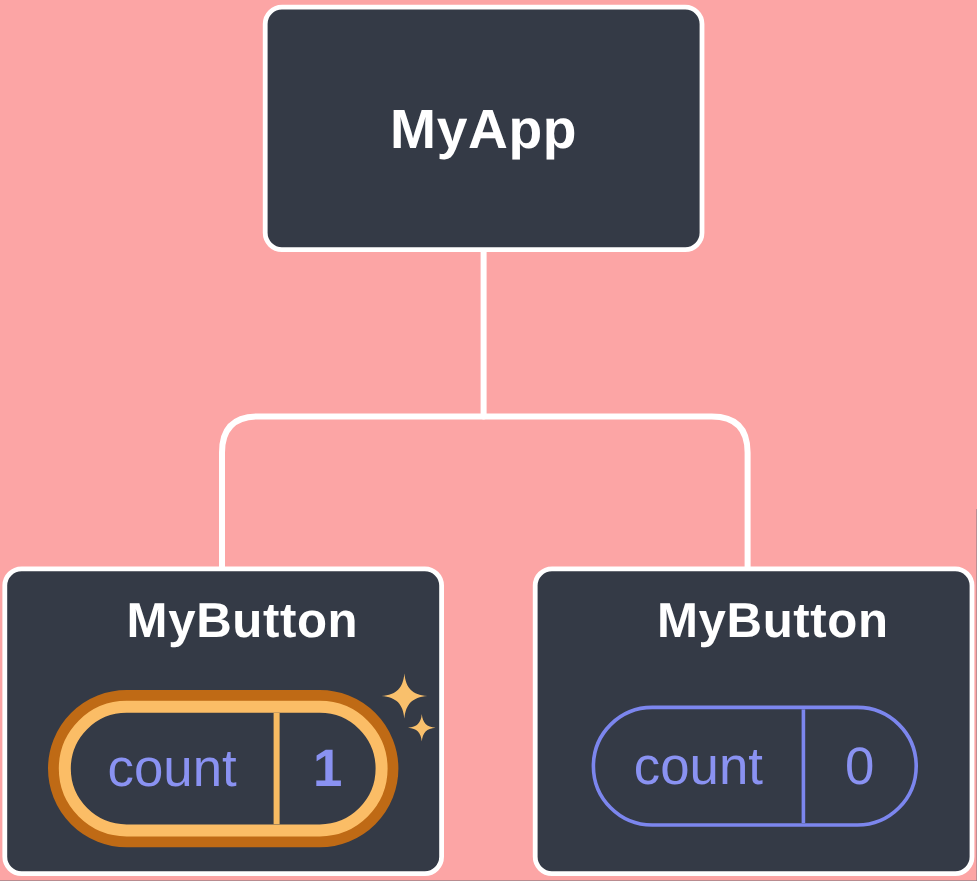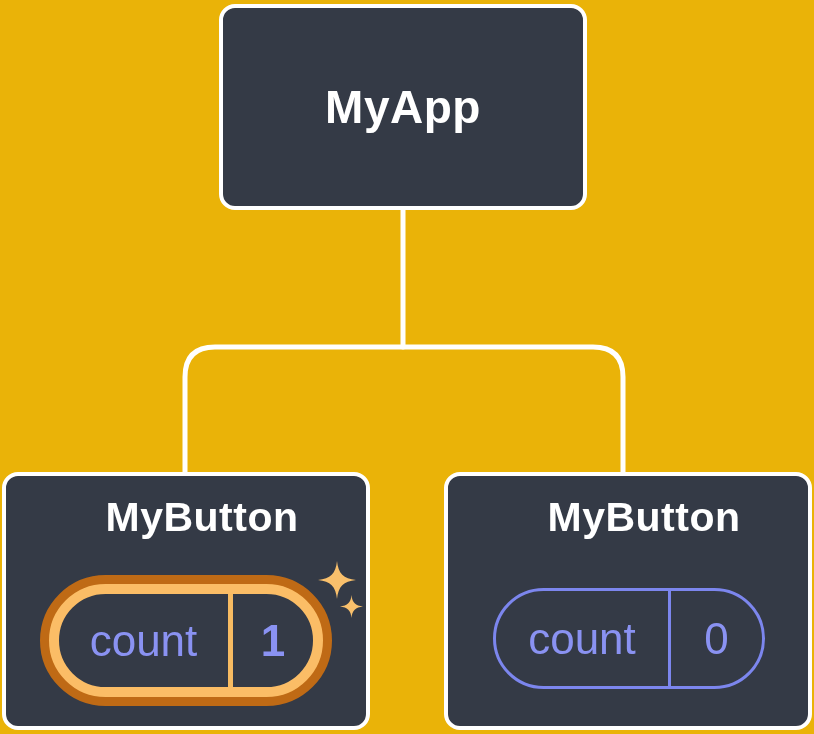--- a/index.html
+++ b/index.html
@@ -1,19 +1,19 @@
 <!DOCTYPE html>
 <html><head>
 <meta charset="utf-8">
 <style>
   html,body{margin:0;padding:0;background:#4c6770;}
   .canvas{
     position:relative;
     width:814px;height:734px;
-    background:#eab308;
+    background:#fca5a5;
     overflow:hidden;
     font-family:"Liberation Sans", sans-serif;
   }
   .connectors{
     position:absolute;left:0;top:0;width:814px;height:734px;
     pointer-events:none;
   }
   .conn{
     fill:none;stroke:#ffffff;stroke-width:5;
     stroke-linecap:round;stroke-linejoin:round;

